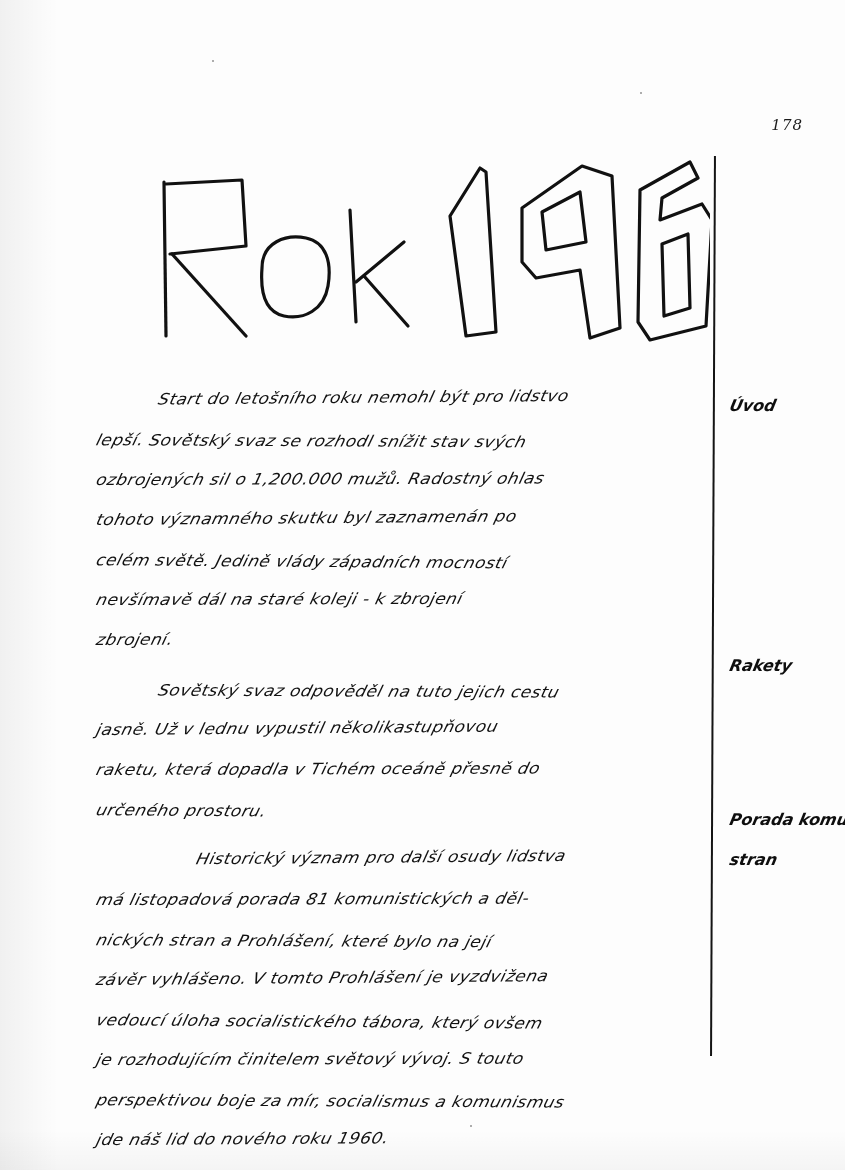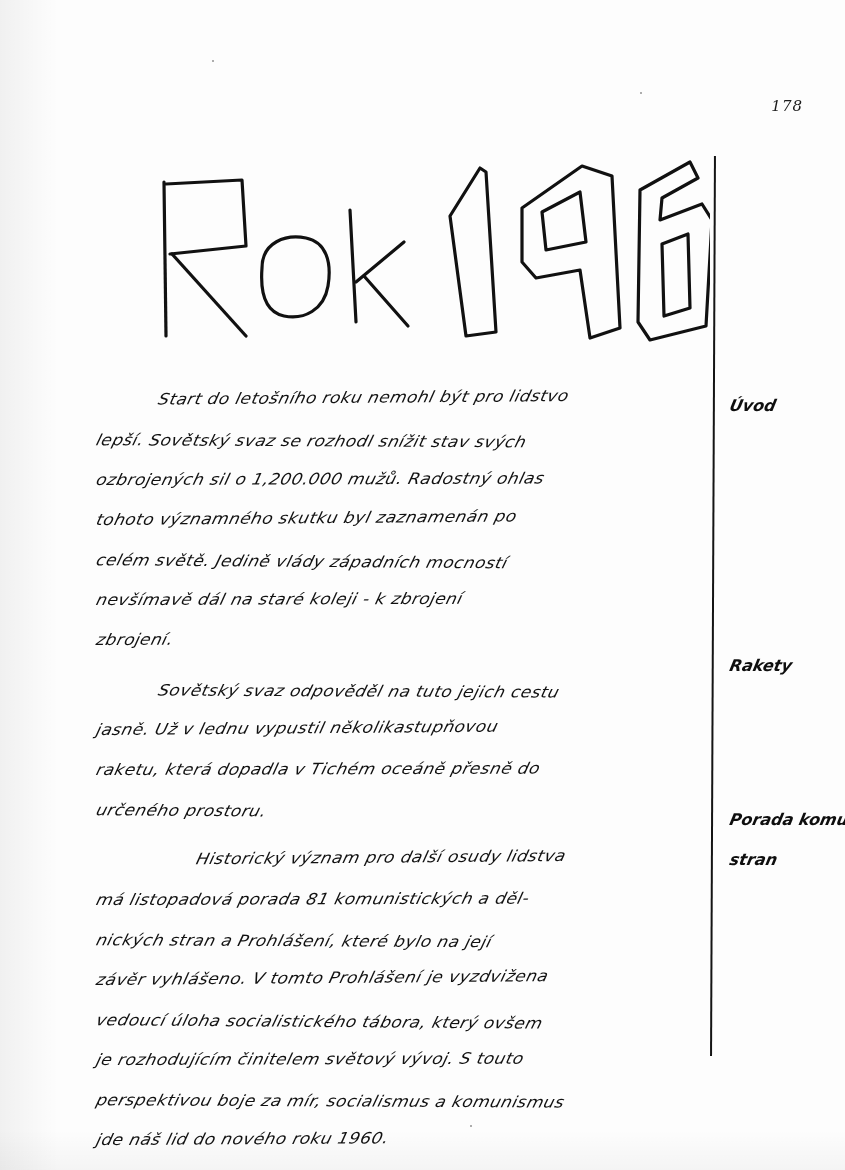--- a/index.html
+++ b/index.html
@@ -14,21 +14,21 @@
     position: relative;
     width: 845px;
     height: 1170px;
     background: #fdfdfd;
     overflow: hidden;
   }
 
   
   .page-number {
     position: absolute;
-    top: 97px;
+    top: 116px;
     right: 42px;
     font-family: "DejaVu Serif", serif;
     font-style: italic;
     font-size: 15px;
     color: #1b1b1b;
     letter-spacing: 1px;
   }
 
   
   .title-block {

